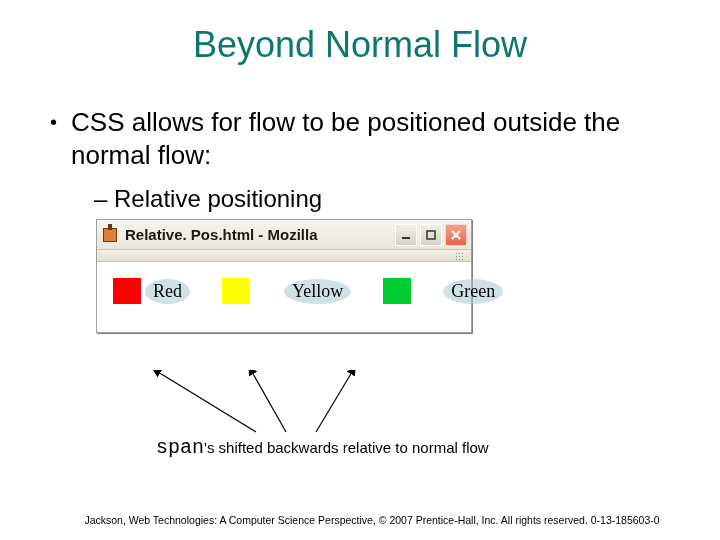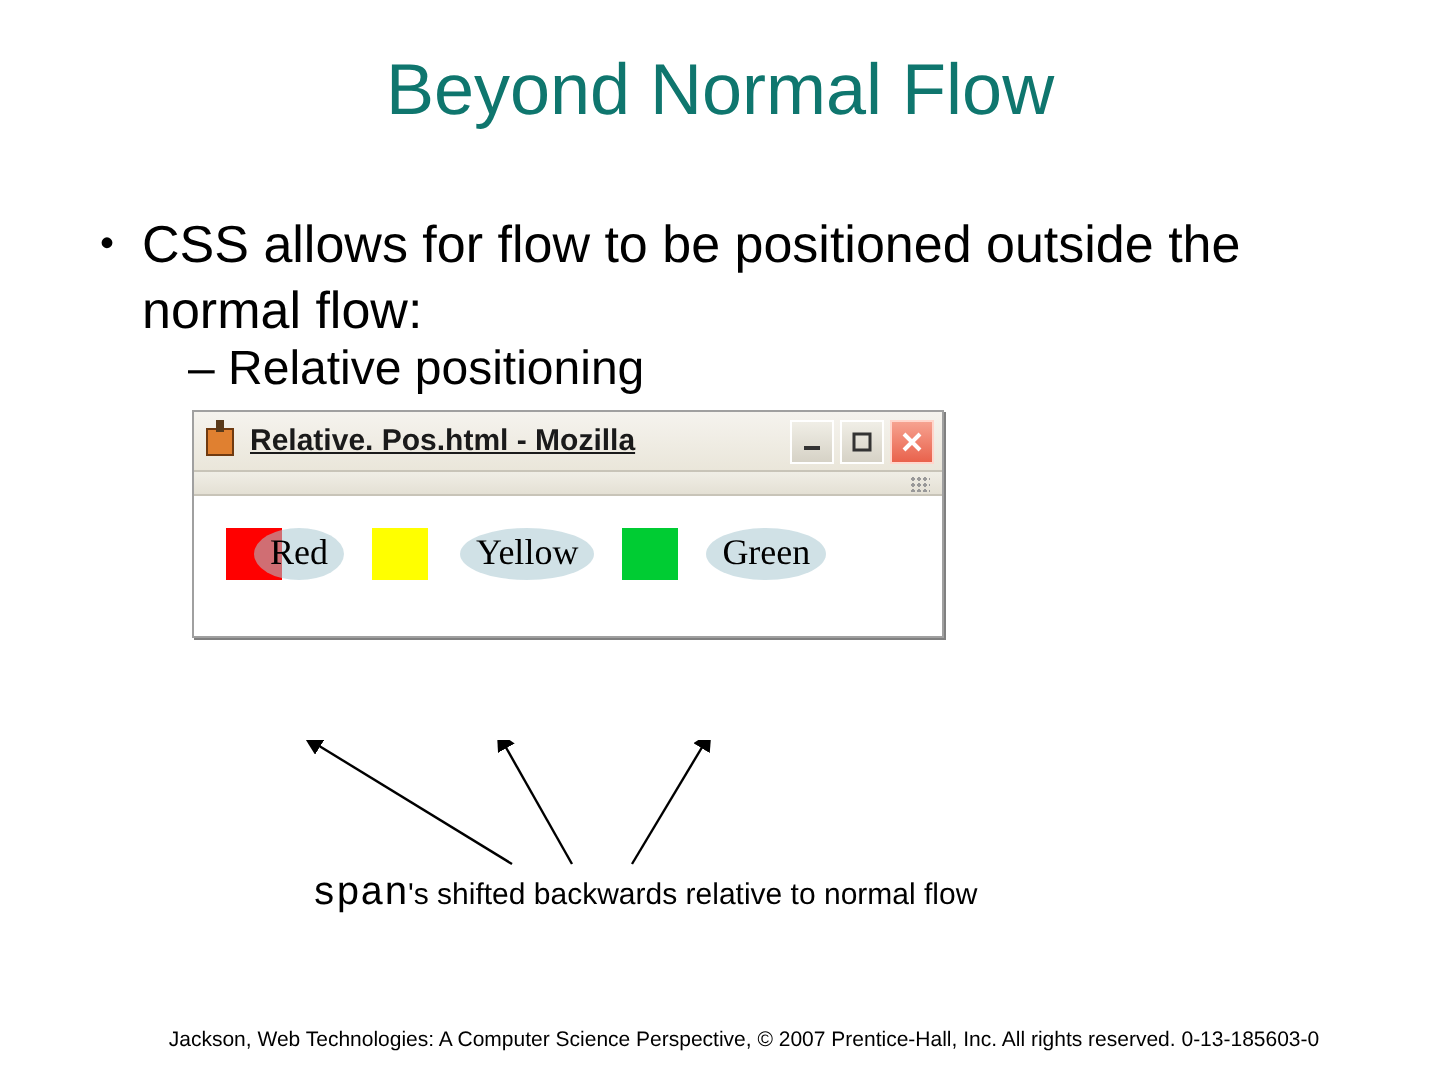--- a/index.html
+++ b/index.html
@@ -32,20 +32,21 @@
   }
   .bullet-l1 .dot {
     margin-right: 14px;
     margin-top: 4px;
     font-size: 20px;
   }
   .bullet-l2 {
     font-size: 24px;
     color: #000;
     margin-left: 44px;
+    margin-top: 14px;
   }
 
   
   .browser-mock {
     margin-left: 96px;
     margin-top: 6px;
     width: 376px;
     border: 1px solid #a0a0a0;
     box-shadow: 1px 1px 0 #808080;
     background: #fff;
@@ -76,21 +77,20 @@
     width: 4px; height: 6px;
     background: #5a3a1a;
     top: -2px; left: 7px;
   }
   .titlebar-text {
     font-family: Verdana, Tahoma, sans-serif;
     font-size: 15px;
     font-weight: bold;
     color: #1a1a1a;
     flex: 1;
-    text-decoration: underline;
   }
   .winbtns {
     display: flex;
     gap: 3px;
     align-items: center;
   }
   .winbtn {
     width: 22px; height: 22px;
     border: 1px solid #fff;
     background: linear-gradient(to bottom, #f0eee6, #d6d2c6);
@@ -118,21 +118,22 @@
     background-size: 3px 3px;
   }
   .content-area {
     height: 70px;
     background: #fff;
     position: relative;
     padding: 14px 10px;
   }
   .swatch-row {
     display: flex;
-    gap: 0;
+    align-items: center;
+    gap: 18px;
     font-family: "Times New Roman", serif;
     font-size: 18px;
     position: absolute;
     top: 16px;
     left: 16px;
   }
   .swatch {
     display: inline-block;
     width: 28px;
     height: 26px;

